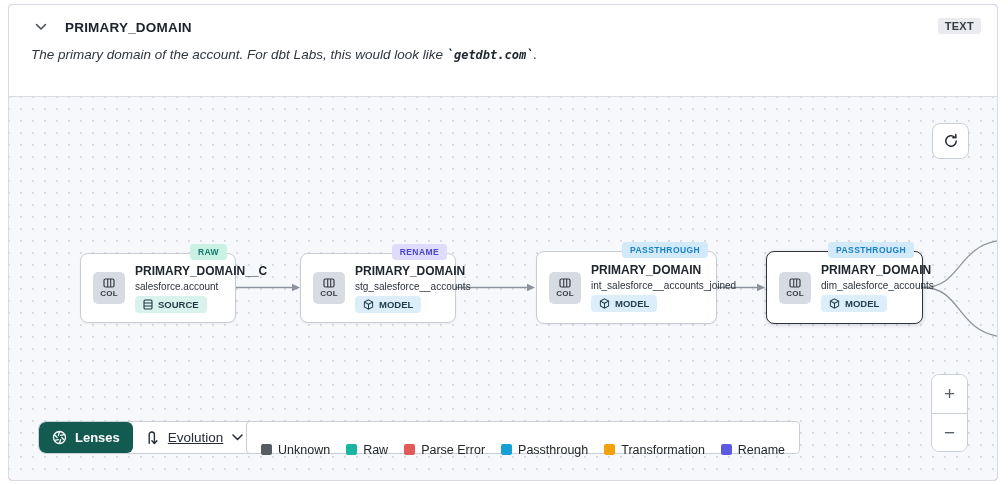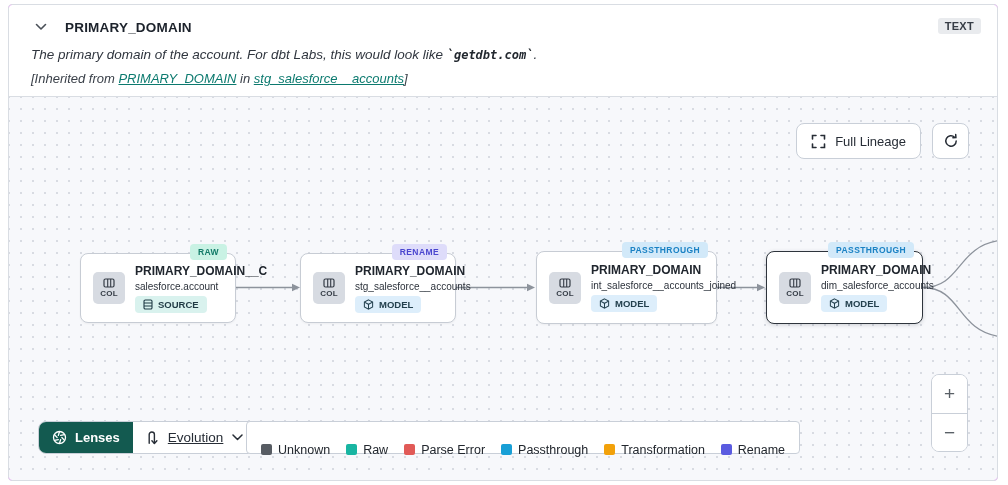--- a/index.html
+++ b/index.html
@@ -51,21 +51,21 @@
   
   .btn { display:inline-flex; align-items:center; justify-content:center; gap:9px; background:#fff;
          border:1px solid #c9cfd8; border-radius:8px; color:#272d36; cursor:pointer;
          font-family:"Liberation Sans", sans-serif; }
   .full-lineage-btn { position:absolute; top:26px; right:76px; height:36px; padding:0 14px; font-size:13px; }
   .refresh-btn { position:absolute; top:26px; right:28px; width:37px; height:36px; }
 
   .lens-group { position:absolute; left:29px; bottom:28px; height:33px; display:flex; align-items:stretch;
                 border:1px solid #c9cfd8; border-radius:8px; background:#fff; overflow:hidden; }
   .lenses-btn { display:flex; align-items:center; gap:8px; background:#135a50; color:#fff;
-                font-size:13px; font-weight:700; padding:4px 13px; border:none; border-radius:0; cursor:pointer; }
+                font-size:13px; font-weight:700; padding:4px 13px; border:none; border-radius:6px; cursor:pointer; }
   .lens-select { display:flex; align-items:center; gap:9px; padding:0 12px 0 12px; font-size:13.5px;
                  color:#272d36; cursor:pointer; background:#fff; border:none;text-decoration:underline; }
 
   .legend { position:absolute; left:237px; bottom:28px; height:33px; display:flex; align-items:center;
             gap:16px; background:#fff; border:1px solid #c9cfd8; border-radius:4px; padding:0 14px; }
   .legend-item { display:flex; align-items:center; gap:6px; font-size:12.5px; color:#22272e;margin-top:24px; }
   .legend-swatch { width:11px; height:11px; border-radius:2px; display:inline-block; }
 
   .zoom-ctl { position:absolute; right:29px; bottom:30px; width:37px; border:1px solid #c9cfd8;
               border-radius:8px; background:#fff; overflow:hidden; display:flex; flex-direction:column; }
@@ -84,47 +84,35 @@
     <div class="hdr-row1">
       <button class="chev-btn">
         <svg width="12" height="8" viewBox="0 0 12 8">
             <path d="M1.5 1.5 L6 6 L10.5 1.5" fill="none" stroke="#4a5058" stroke-width="1.6" stroke-linecap="round" stroke-linejoin="round"></path>
           </svg>
       </button>
       <span class="hdr-title">PRIMARY_DOMAIN</span>
       <span class="type-badge">TEXT</span>
     </div>
     <div class="hdr-desc"><span>The primary domain of the account. For dbt Labs, this would look like </span><code>`getdbt.com`</code><span>.</span></div>
-    <div class="hdr-inherit"><span>[Inherited from </span><a>PRIMARY_DOMAIN</a><span> in </span><a>stg_salesforce__accounts</a><span>]</span></div>
   </div>
 
   <div class="canvas">
 
     <svg class="edges" viewBox="0 0 988 386" preserveAspectRatio="none">
       <path d="M227 191 H284" fill="none" stroke="#8d939c" stroke-width="1.3"></path>
       <polygon points="291,191 283,187.2 283,194.8" fill="#8d939c"></polygon>
       <path d="M447 191 H519" fill="none" stroke="#8d939c" stroke-width="1.3"></path>
       <polygon points="526,191 518,187.2 518,194.8" fill="#8d939c"></polygon>
       <path d="M708 191 H749" fill="none" stroke="#8d939c" stroke-width="1.3"></path>
       <polygon points="756,191 748,187.2 748,194.8" fill="#8d939c"></polygon>
       <path d="M914 191 C 952 191 948 150 990 144" fill="none" stroke="#8d939c" stroke-width="1.3"></path>
       <path d="M914 191 C 952 191 948 234 990 240" fill="none" stroke="#8d939c" stroke-width="1.3"></path>
     </svg>
 
-    <button class="btn full-lineage-btn">
-      <span>
-        <svg width="15" height="15" viewBox="0 0 15 15" fill="none" stroke="#272d36" stroke-width="1.6" stroke-linecap="round">
-          <path d="M5 1.5 H1.5 V5"></path>
-            <path d="M10 1.5 H13.5 V5"></path>
-            <path d="M13.5 10 V13.5 H10"></path>
-            <path d="M1.5 10 V13.5 H5"></path>
-        </svg>
-      </span>
-      <span>Full Lineage</span>
-    </button>
     <button class="btn refresh-btn">
       <span>
         <svg width="16" height="16" viewBox="0 0 16 16" fill="none" stroke="#272d36" stroke-width="1.5" stroke-linecap="round">
           <path d="M13.2 8 a5.2 5.2 0 1 1 -1.6 -3.75"></path>
           <polyline points="12.7,1.6 12.9,4.6 9.9,4.8" fill="none"></polyline>
         </svg>
       </span>
     </button>
 
     <div class="node" style="left:71px; top:156px; width:156px; height:70px;">

